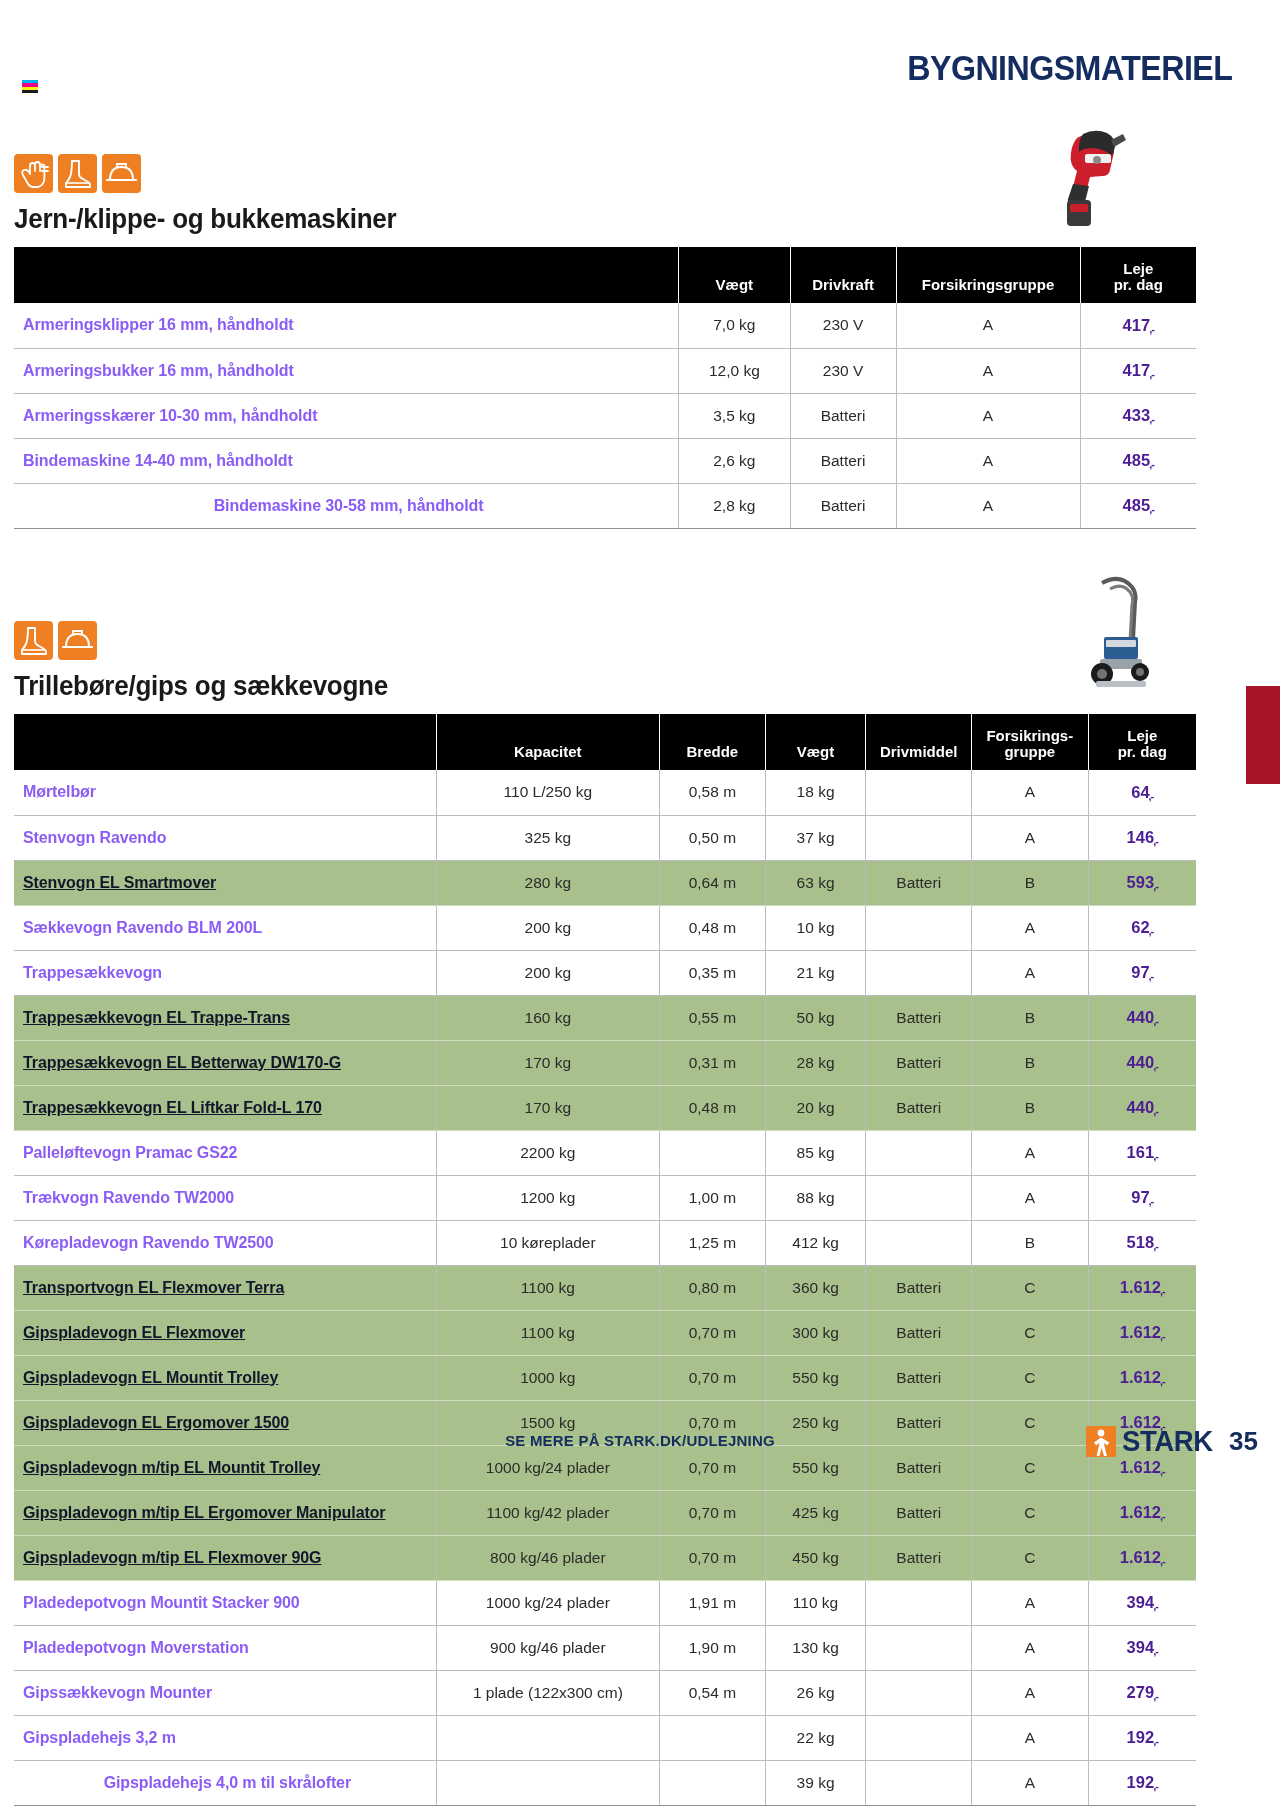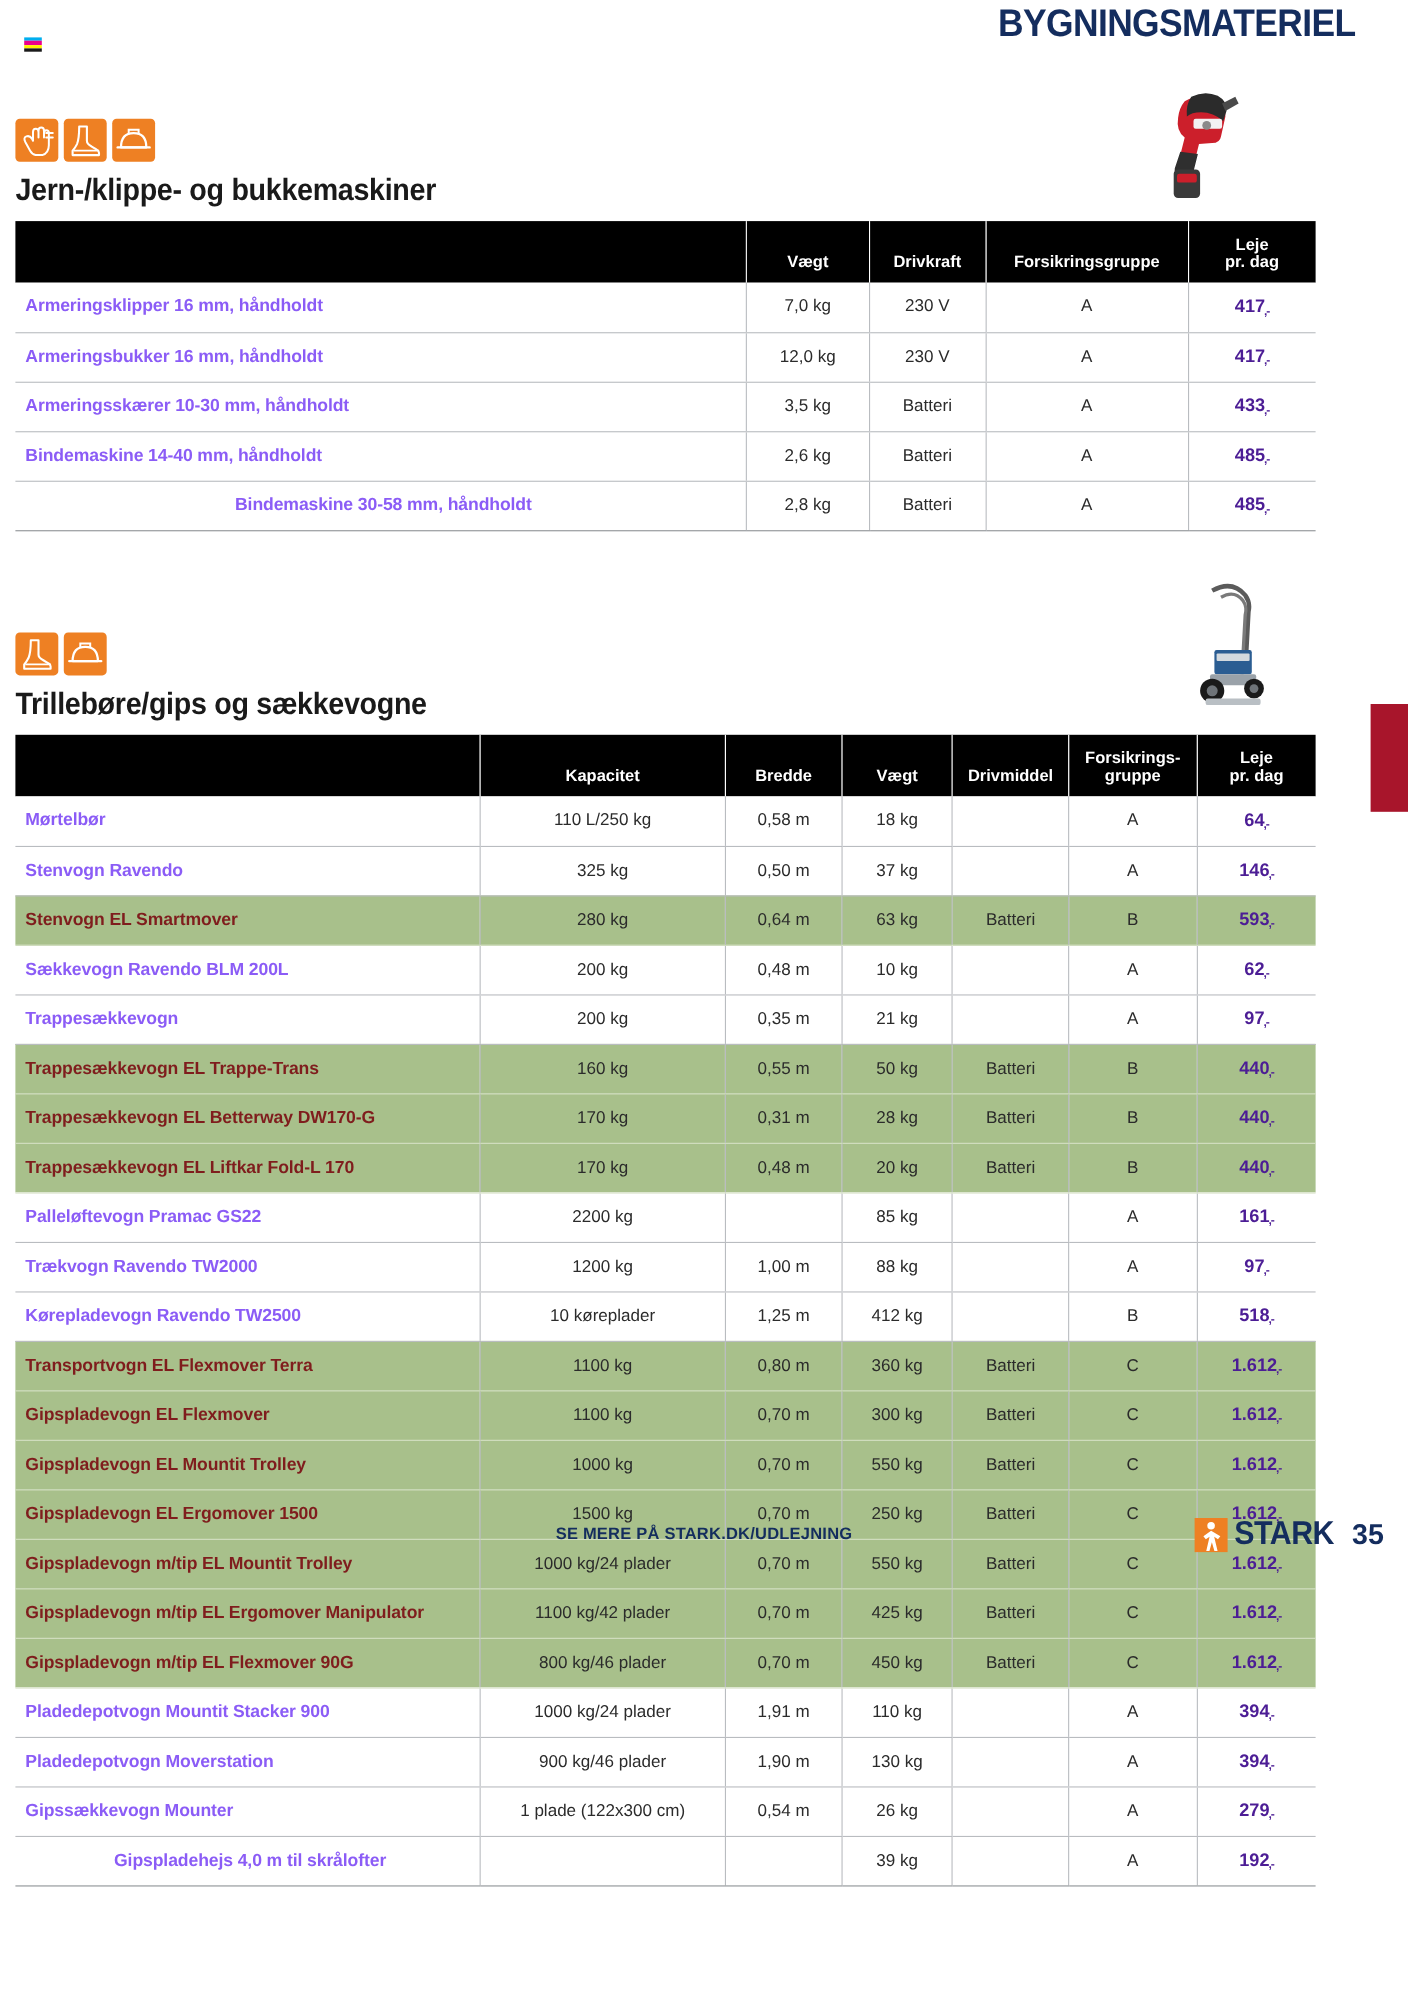--- a/index.html
+++ b/index.html
@@ -8,20 +8,21 @@
     height: 1820px;
     background: #ffffff;
     font-family: "Liberation Sans", sans-serif;
     overflow: hidden;
   }
   .page {
     position: relative;
     width: 1280px;
     height: 1444px;
     background: #fff;
+    margin-top: 46px;
   }
 
   
   .top-header {
     position: absolute;
     top: 0; left: 0; right: 0;
     height: 52px;
   }
   .cmyk-marks {
     position: absolute;
@@ -122,21 +123,21 @@
     color: #4c1d95;
     font-size: 16.5px;
   }
   tbody td.price .dash {
     font-size: 11px;
     vertical-align: -2px;
     letter-spacing: -1px;
     margin-left: -1px;
   }
   tbody tr.green td { background: #a8c08b; border-bottom-color: #cfdcbd; }
-  tbody tr.green td.name { color: #7f1d1d; }
+  tbody tr.green td.name { color: #0f172a; text-decoration: underline; }
   tbody tr.white td { background: #ffffff; }
   tbody tr:last-child td { border-bottom: 1px solid #8e9296; text-align: center; }
 
   
   .tbl1 col.c0 { width: 596px; }
   .tbl1 col.c1 { width: 100px; }
   .tbl1 col.c2 { width: 95px; }
   .tbl1 col.c3 { width: 165px; }
   .tbl1 col.c4 { width: 104px; }
 
@@ -559,20 +560,29 @@
           <tr class="white">
             <td class="name">Gipssækkevogn Mounter</td>
             <td class="">1 plade (122x300 cm)</td>
             <td class="">0,54 m</td>
             <td class="">26 kg</td>
             <td class=""></td>
             <td class="">A</td>
             <td class="price"><span>279</span><span class="dash">,-</span></td>
           </tr>
           <tr class="white">
+            <td class="name">Gipspladehejs 3,2 m</td>
+            <td class=""></td>
+            <td class=""></td>
+            <td class="">22 kg</td>
+            <td class=""></td>
+            <td class="">A</td>
+            <td class="price"><span>192</span><span class="dash">,-</span></td>
+          </tr>
+          <tr class="white">
             <td class="name">Gipspladehejs 4,0 m til skrålofter</td>
             <td class=""></td>
             <td class=""></td>
             <td class="">39 kg</td>
             <td class=""></td>
             <td class="">A</td>
             <td class="price"><span>192</span><span class="dash">,-</span></td>
           </tr>
         </tbody>
     </table>

